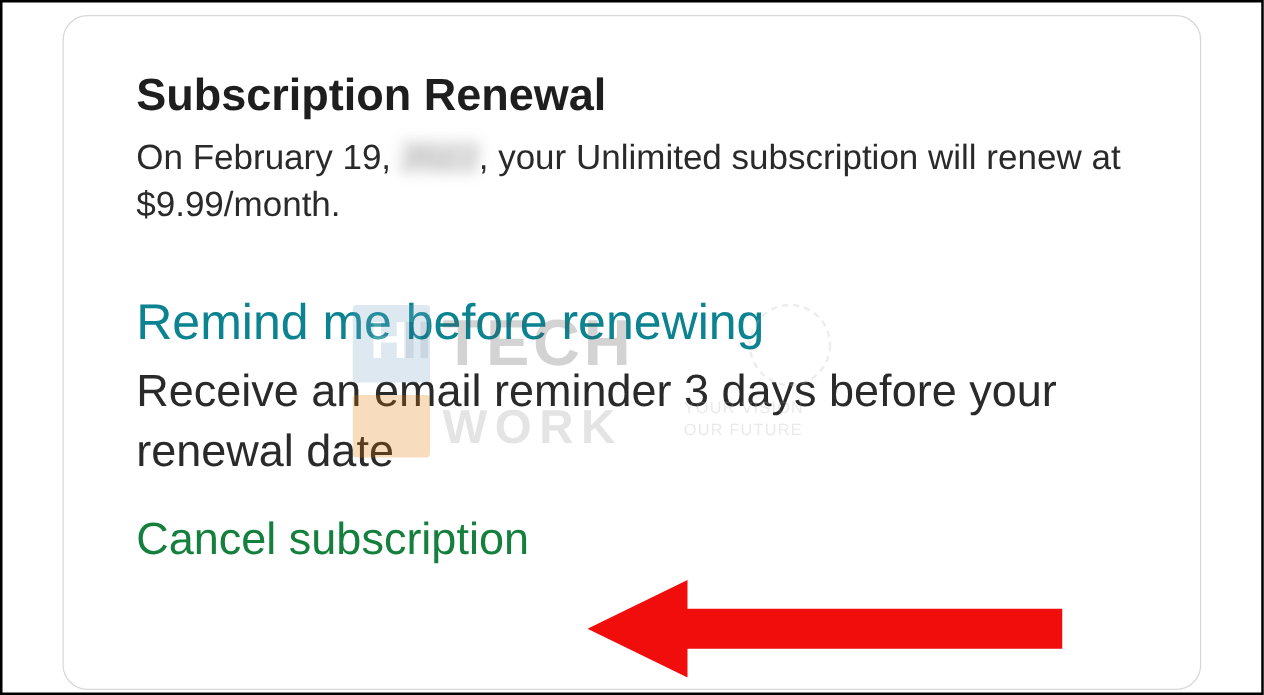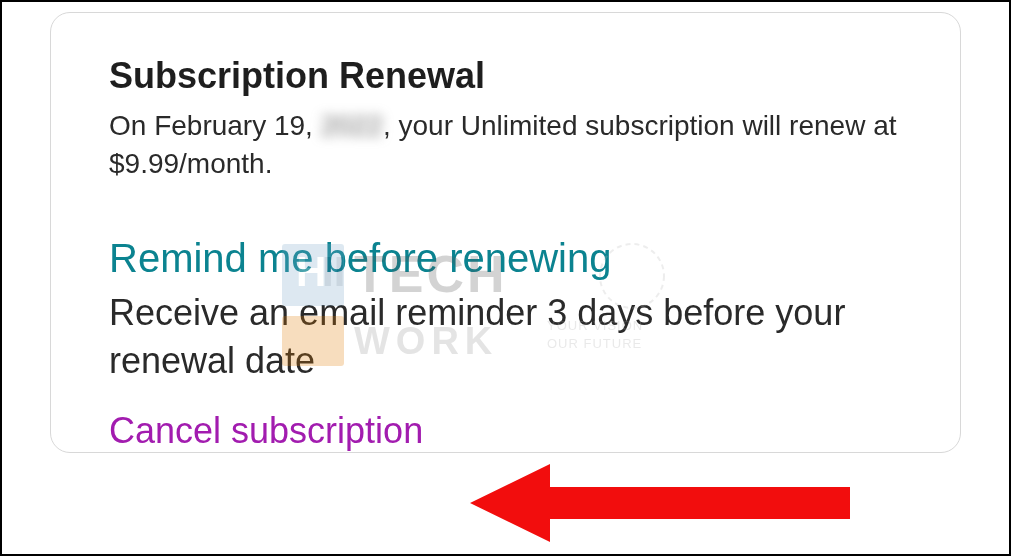--- a/index.html
+++ b/index.html
@@ -14,21 +14,21 @@
       background: #fff;
       border: 2px solid #000;
       position: relative;
       overflow: hidden;
     }
     .card {
       margin: 10px 48px 0 48px;
       border: 1px solid #d8d8d8;
       border-radius: 20px;
       padding: 42px 58px 20px 58px;
-      height: 441px;
+      height: 540px;
       position: relative;
     }
     .heading {
       font-size: 36px;
       font-weight: 700;
       color: #1e1e1e;
       margin-bottom: 10px;
     }
     .body-text {
       font-size: 28px;
@@ -51,21 +51,21 @@
       margin-bottom: 4px;
     }
     .sub-text {
       font-size: 36px;
       color: #2a2a2a;
       line-height: 1.35;
       margin-bottom: 24px;
     }
     .cancel-link {
       font-size: 36px;
-      color: #a21caf;
+      color: #15803d;
       display: inline-block;
     }
     .arrow {
       position: absolute;
       left: 468px;
       top: 462px;
       width: 380px;
       height: 78px;
     }
     .watermark {

